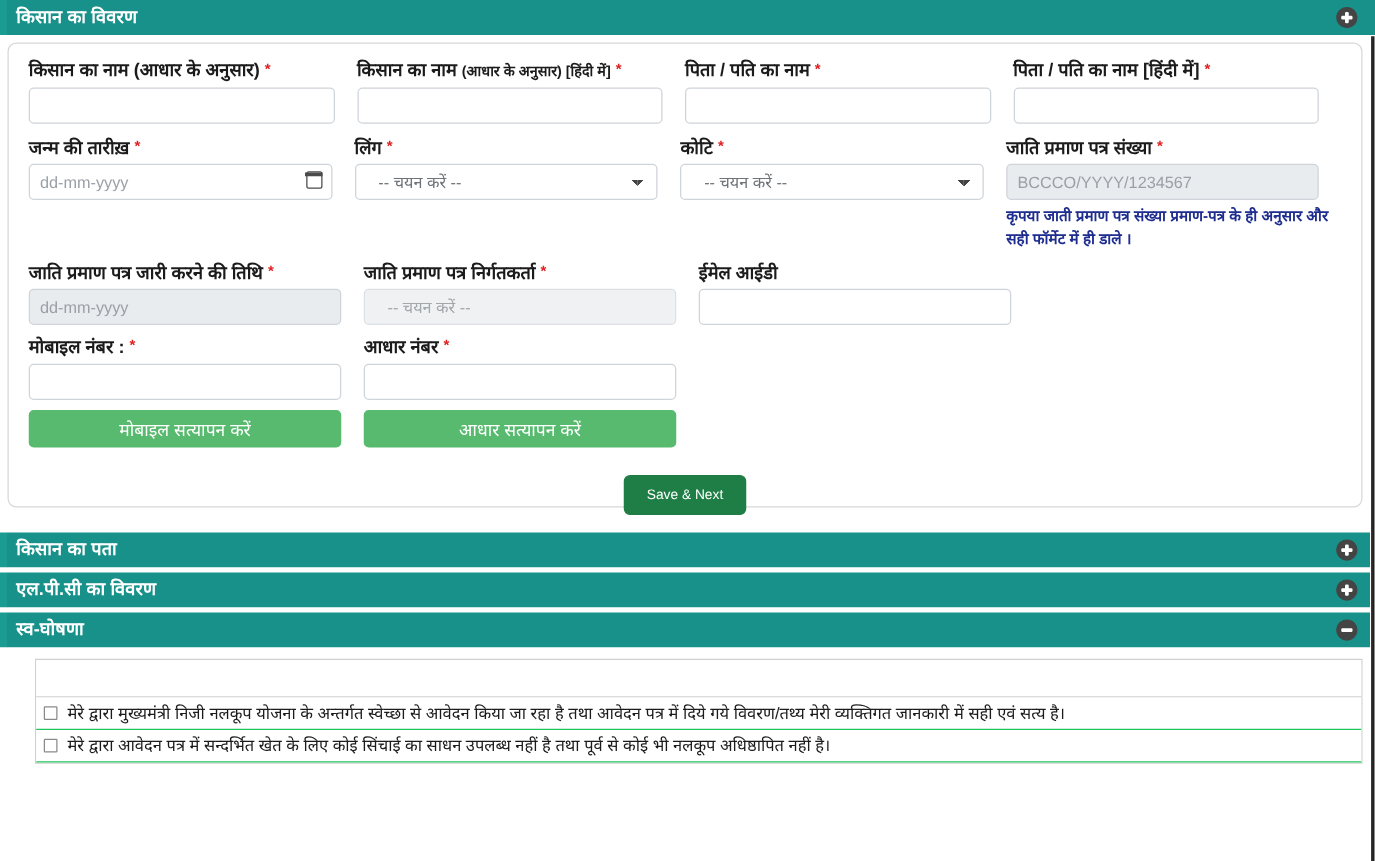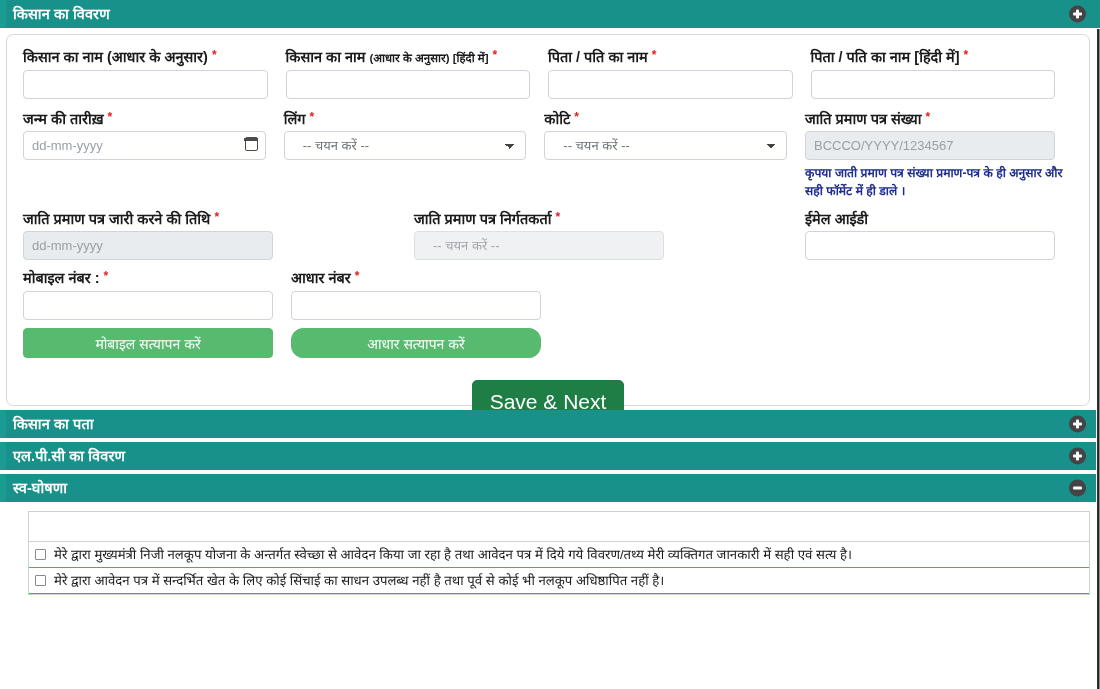--- a/index.html
+++ b/index.html
@@ -133,21 +133,21 @@
     font-weight: normal;
     font-family: "Liberation Sans", sans-serif;
     cursor: pointer;
   }
   .save-row { display: flex; justify-content: center; margin-top: 22px; }
   .btn-save {
     background: #1e7e46;
     border: 1px solid #1e7e46;
     color: #ffffff;
     border-radius: 5px;
-    font-size: 21px;
+    font-size: 11px;
     padding: 9px 17px;
     cursor: pointer;
     font-family: "Liberation Sans", sans-serif;
   }
 
   
   .decl-body {
     margin: 8px 10px 0 28px;
     border: 1px solid #d0d0d0;
     border-top: 1px solid #d0d0d0;
@@ -262,21 +262,21 @@
       <div class="fgroup w1">
         <label class="fl">
           <span>जाति प्रमाण पत्र संख्या</span>
           <span class="req">*</span>
         </label>
         <input class="fi ro" type="text" disabled="" placeholder="BCCCO/YYYY/1234567" style="">
         <div class="hint">कृपया जाती प्रमाण पत्र संख्या प्रमाण-पत्र के ही अनुसार और सही फॉर्मेट में ही डाले ।</div>
       </div>
     </div>
 
-    <div class="form-row" style="margin-top:10px;justify-content:space-between;">
+    <div class="form-row" style="margin-top:10px;">
       <div class="fgroup w1">
         <label class="fl">
           <span>जाति प्रमाण पत्र जारी करने की तिथि</span>
           <span class="req">*</span>
         </label>
         <input class="fi ro" type="text" disabled="" placeholder="dd-mm-yyyy" style="">
       </div>
       <div class="fgroup w1">
         <label class="fl">
           <span>जाति प्रमाण पत्र निर्गतकर्ता</span>
@@ -303,30 +303,30 @@
         </label>
         <input class="fi" type="text" placeholder="" style="">
         <button class="btn-verify" style="margin-top:8px;">मोबाइल सत्यापन करें</button>
       </div>
       <div class="fgroup w1">
         <label class="fl">
           <span>आधार नंबर</span>
           <span class="req">*</span>
         </label>
         <input class="fi" type="text" placeholder="" style="">
-        <button class="btn-verify" style="margin-top:8px;border-radius:12px;">आधार सत्यापन करें</button>
+        <button class="btn-verify" style="margin-top:8px;">आधार सत्यापन करें</button>
       </div>
     </div>
 
     <div class="save-row">
       <button class="btn-save">Save &amp; Next</button>
     </div>
   </div>
 
-  <div class="acc-header" style="margin-top:4px;">
+  <div class="acc-header" style="margin-top:20px;">
     <span class="acc-title">किसान का पता</span>
     <span class="acc-toggle">
       <span class="bar-h"></span>
         <span class="bar-v"></span>
     </span>
   </div>
 
   <div class="acc-header" style="margin-top:3px;">
     <span class="acc-title">एल.पी.सी का विवरण</span>
     <span class="acc-toggle">

